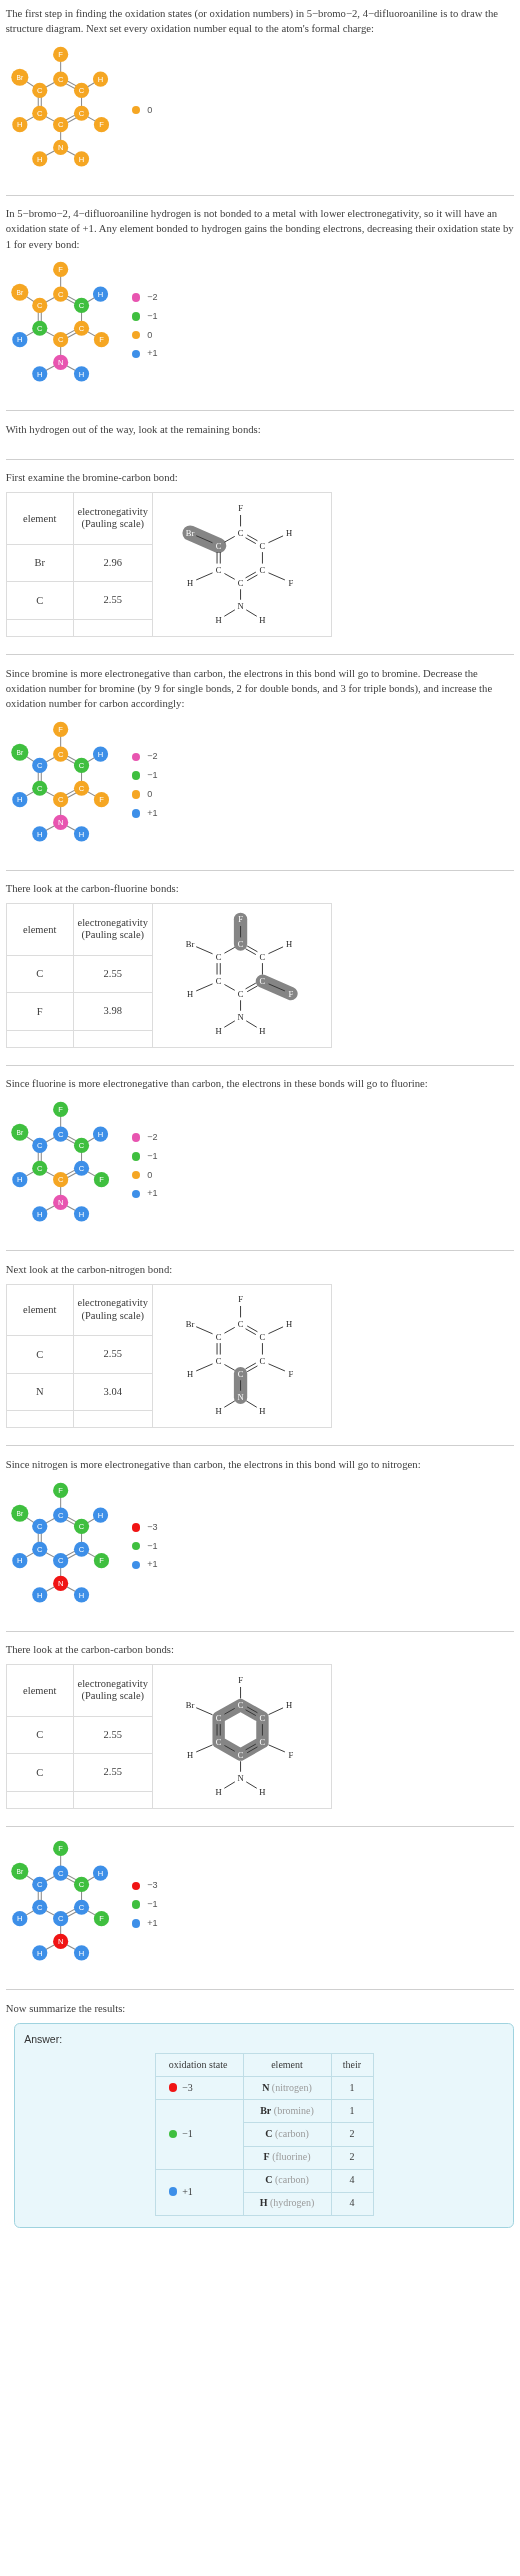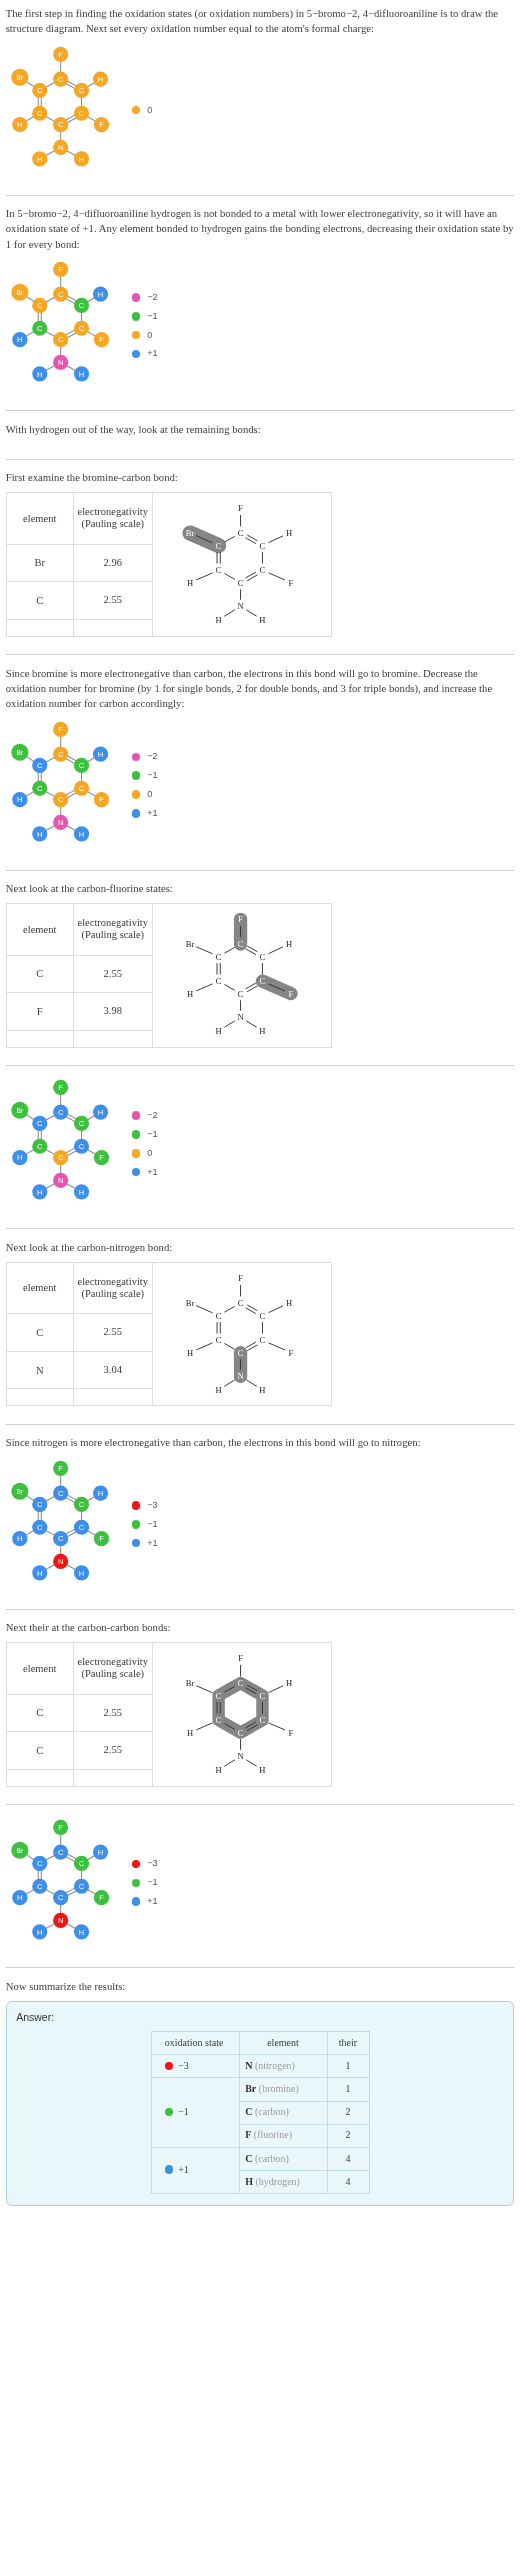--- a/index.html
+++ b/index.html
@@ -37,27 +37,28 @@
   table.en tr.blank td { height:17px; }
   .struct { display:flex; justify-content:center; align-items:center; }
 
   
   .answer-box {
     border:1px solid #9fd3df;
     background:#e9f7fb;
     border-radius:5.7px;
     padding:8.6px 9.5px 11.4px 9.5px;
     margin-top:3.8px;
+    margin-left:8px;
   }
   .answer-label { font-family:"Liberation Sans", sans-serif; font-size:10.5px; color:#333; margin-bottom:5.7px; }
   table.ans { border-collapse:collapse; font-size:10px; color:#3b3b3b; margin: 1.9px auto 0 auto; table-layout:fixed; }
   table.ans td, table.ans th { border:1px solid #bfdde6; padding:3.8px 5.7px; font-weight:normal; }
   table.ans th { text-align:center; color:#3b3b3b; font-size:10px; }
   .ox-cell { width:88px; text-align:left; padding-left:13.3px !important; white-space:nowrap; }
-  .el-cell { width:88px; text-align:left; }
+  .el-cell { width:88px; text-align:center; }
   .cnt-cell { width:42px; text-align:center; }
   .ans-dot { width:8.6px; height:8.6px; border-radius:50%; display:inline-block; vertical-align:-1px; margin-right:4.8px;}
   .muted { color:#9b9b9b; }
   .sym { font-weight:bold; color:#2f2f2f; }
 </style>
 </head>
 <body>
 
 <div class="page">
 
@@ -276,21 +277,21 @@
           <td class="c1"></td>
           <td class="c2"></td>
         </tr>
       </tbody>
         </table>
     </div>
   </div>
   <hr class="rule">
 
   <div class="sec">
-    <p class="txt">Since bromine is more electronegative than carbon, the electrons in this bond will go to bromine. Decrease the oxidation number for bromine (by 1 for single bonds, 2 for double bonds, and 3 for triple bonds), and increase the oxidation number for carbon accordingly:</p>
+    <p class="txt">Since bromine is more electronegative than carbon, the electrons in this bond will go to bromine. Decrease the oxidation number for bromine (by 9 for single bonds, 2 for double bonds, and 3 for triple bonds), and increase the oxidation number for carbon accordingly:</p>
     <div class="mol-row">
       <div class="mol" id="mol3">
           <svg width="111" height="131" viewBox="0 0 116 138" xmlns="http://www.w3.org/2000/svg" style="font-size:11.2px">
             <line x1="55" y1="12" x2="55" y2="38" stroke="#8a8a8a" stroke-width="1.1"></line>
             <line x1="12" y1="36" x2="33" y2="50" stroke="#8a8a8a" stroke-width="1.1"></line>
             <line x1="55" y1="38" x2="33" y2="50" stroke="#8a8a8a" stroke-width="1.1"></line>
             <line x1="54.23383659091108" y1="39.40463291666302" x2="76.23383659091108" y2="51.40463291666302" stroke="#8a8a8a" stroke-width="1.1"></line>
             <line x1="55.76616340908892" y1="36.59536708333698" x2="77.76616340908892" y2="48.59536708333698" stroke="#8a8a8a" stroke-width="1.1"></line>
             <line x1="77" y1="50" x2="97" y2="38" stroke="#8a8a8a" stroke-width="1.1"></line>
             <line x1="31.4" y1="50" x2="31.4" y2="74" stroke="#8a8a8a" stroke-width="1.1"></line>
@@ -350,21 +351,21 @@
           <div class="lg-item">
             <span class="lg-dot" style="background: rgb(61, 143, 232);"></span>
             <span class="lg-lab">+1</span>
           </div>
         </div>
     </div>
   </div>
   <hr class="rule">
 
   <div class="sec">
-    <p class="txt">Next look at the carbon-fluorine states:</p>
+    <p class="txt">There look at the carbon-fluorine bonds:</p>
     <div class="tbl-wrap">
       <table class="en">
         <tbody>
             <tr>
           <td class="c1">element</td>
           <td class="c2">
             <span>electronegativity</span><br>
             <span>(Pauling scale)</span>
           </td>
           <td class="c3" rowspan="4">
@@ -429,20 +430,21 @@
           <td class="c1"></td>
           <td class="c2"></td>
         </tr>
       </tbody>
         </table>
     </div>
   </div>
   <hr class="rule">
 
   <div class="sec">
+    <p class="txt">Since fluorine is more electronegative than carbon, the electrons in these bonds will go to fluorine:</p>
     <div class="mol-row">
       <div class="mol" id="mol4">
           <svg width="111" height="131" viewBox="0 0 116 138" xmlns="http://www.w3.org/2000/svg" style="font-size:11.2px">
             <line x1="55" y1="12" x2="55" y2="38" stroke="#8a8a8a" stroke-width="1.1"></line>
             <line x1="12" y1="36" x2="33" y2="50" stroke="#8a8a8a" stroke-width="1.1"></line>
             <line x1="55" y1="38" x2="33" y2="50" stroke="#8a8a8a" stroke-width="1.1"></line>
             <line x1="54.23383659091108" y1="39.40463291666302" x2="76.23383659091108" y2="51.40463291666302" stroke="#8a8a8a" stroke-width="1.1"></line>
             <line x1="55.76616340908892" y1="36.59536708333698" x2="77.76616340908892" y2="48.59536708333698" stroke="#8a8a8a" stroke-width="1.1"></line>
             <line x1="77" y1="50" x2="97" y2="38" stroke="#8a8a8a" stroke-width="1.1"></line>
             <line x1="31.4" y1="50" x2="31.4" y2="74" stroke="#8a8a8a" stroke-width="1.1"></line>
@@ -652,21 +654,21 @@
           <div class="lg-item">
             <span class="lg-dot" style="background: rgb(61, 143, 232);"></span>
             <span class="lg-lab">+1</span>
           </div>
         </div>
     </div>
   </div>
   <hr class="rule">
 
   <div class="sec">
-    <p class="txt">Next their at the carbon-carbon bonds:</p>
+    <p class="txt">There look at the carbon-carbon bonds:</p>
     <div class="tbl-wrap">
       <table class="en">
         <tbody>
             <tr>
           <td class="c1">element</td>
           <td class="c2">
             <span>electronegativity</span><br>
             <span>(Pauling scale)</span>
           </td>
           <td class="c3" rowspan="4">

